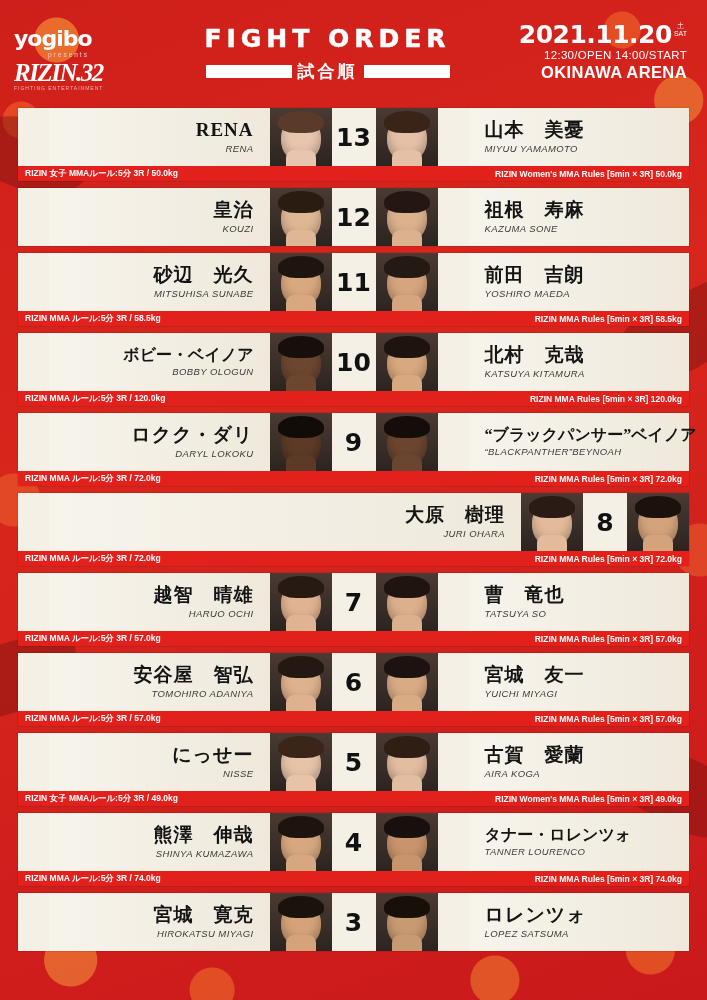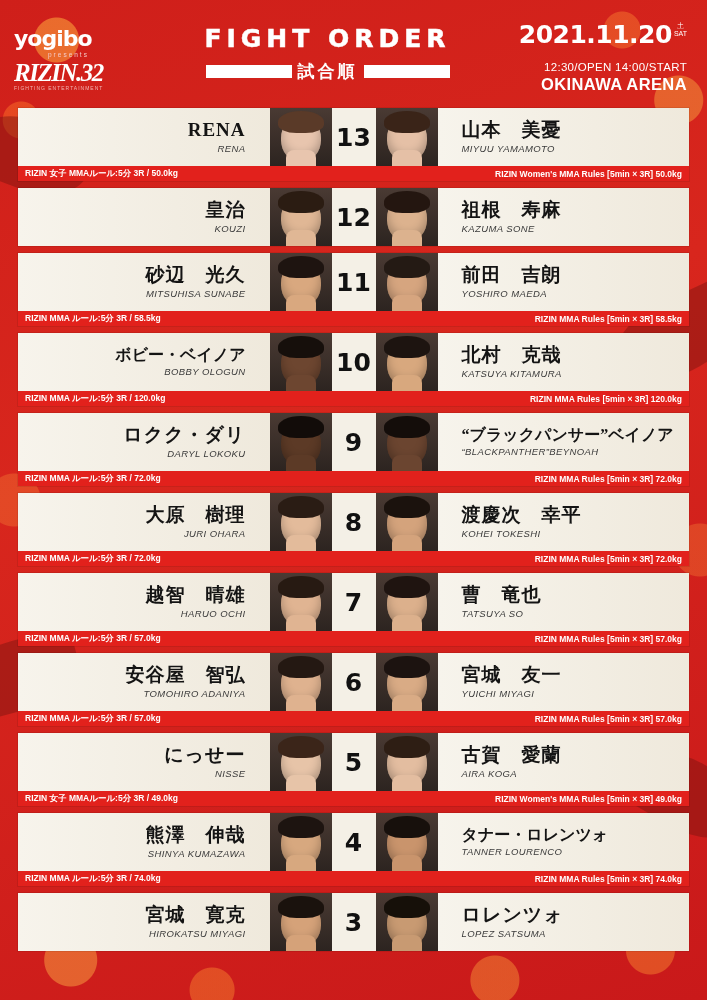--- a/index.html
+++ b/index.html
@@ -61,35 +61,36 @@
   .jp-title { color:#fff; font-size:17px; font-weight:bold; letter-spacing:3px; }
   .date-block { width: 196px; text-align:right; padding-top:14px; }
   .date {
     color:#fff; font-size:25px; font-weight:bold; letter-spacing:-.5px;
     font-family:"DejaVu Sans", sans-serif; display:inline-block;
   }
   .dow {
     display:inline-block; vertical-align:top; font-size:7px; line-height:1.15;
     color:#fff; text-align:center; margin-left:2px; margin-top:2px;
   }
-  .times { color:#fff; font-size:11.5px; letter-spacing:.3px; margin-top:12px;}
+  .times { color:#fff; font-size:11.5px; letter-spacing:.3px; margin-top:0;}
   .arena { color:#fff; font-size:16.5px; font-weight:bold; letter-spacing:.4px; margin-top:2px;}
 
   
   .board { position:relative; z-index:3; padding:0 18px; }
   .bout {
     background:#f4f0e6;
     margin-bottom:7px;
     box-shadow:0 0 0 1px rgba(0,0,0,.08);
   }
   .bout-main { display:flex; height:58px; position:relative; }
   .side {
     flex:1; display:flex; flex-direction:column; justify-content:center;
-    padding:0 24px; min-width:0;
+    padding:0 16px; min-width:0;
     background:linear-gradient(90deg,#f7f4ec,#efe9dc);
+    margin-left:31px;
   }
   .side.left { align-items:flex-end; text-align:right; }
   .side.right { align-items:flex-start; text-align:left; }
   .fname {
     font-size:19px; font-weight:bold; color:#141414; line-height:1.05;
     letter-spacing:1px; white-space:nowrap;
     font-family:"Liberation Serif", serif;
   }
   .fname.small { font-size:16px; letter-spacing:0; }
   .froman {
@@ -330,24 +331,20 @@
     <div class="neck" style="background:#e3bb9b"></div>
   </div>
      <div class="num">8</div>
      <div class="portrait">
     <div class="face" style="background:linear-gradient(180deg,#4a3a33,#2c2420)"></div>
     <div class="head" style="background:#d4a37c;box-shadow:inset 0 -6px 10px rgba(0,0,0,.25)">
       <div style="position:absolute;left:-3px;top:-4px;width:46px;height:22px;border-radius:50% 50% 40% 40%;background:#1b120d"></div>
     </div>
     <div class="neck" style="background:#d4a37c"></div>
   </div>
-     <div class="side right">
-       <div class="fname">渡慶次　幸平</div>
-       <div class="froman">KOHEI TOKESHI</div>
-     </div>
    </div>
    <div class="rules">
      <span>RIZIN MMA ルール:5分 3R / 72.0kg</span>
      <span>RIZIN MMA Rules [5min × 3R] 72.0kg</span>
    </div>
     </div>
     <div class="bout">
       <div class="bout-main">
      <div class="side left">
        <div class="fname">越智　晴雄</div>

